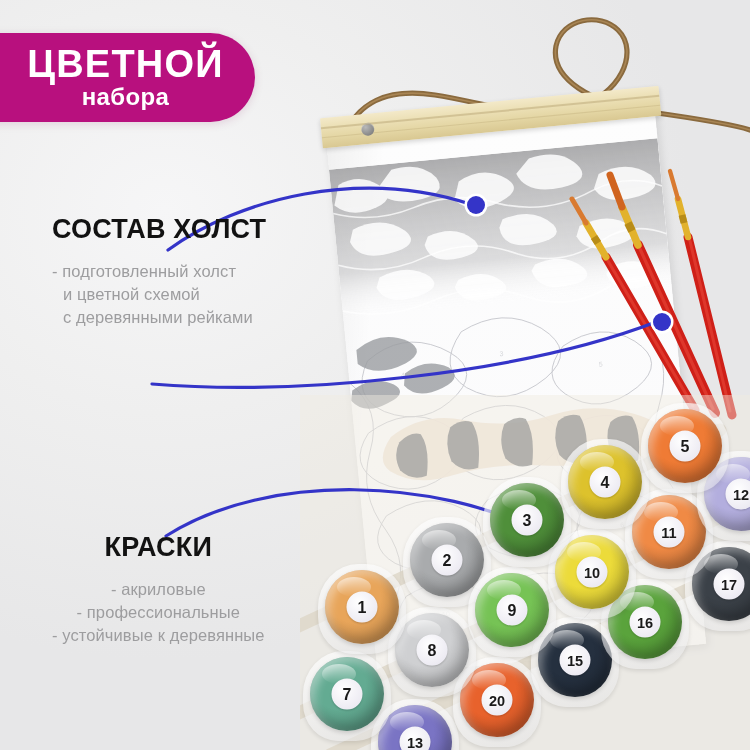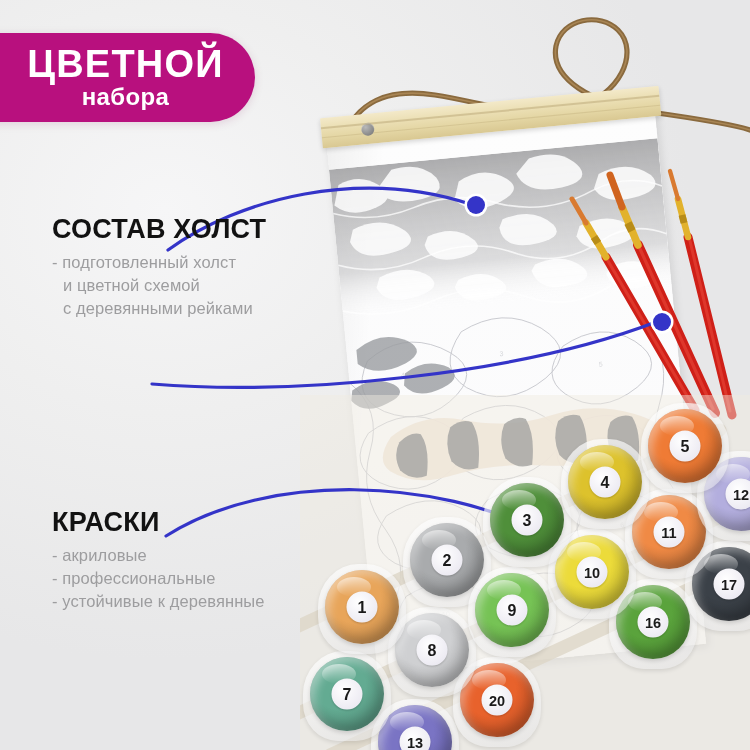--- a/index.html
+++ b/index.html
@@ -31,29 +31,29 @@
     letter-spacing:.4px; white-space:nowrap; margin-top:1px;
   }
 
   
   .block{ position:absolute; }
   .block h2{
     font-size:27px; font-weight:bold; color:#121212;
     letter-spacing:.2px; line-height:30px; white-space:nowrap;
     font-family:"Liberation Sans", sans-serif;
   }
-  .block ul{ list-style:none; margin-top:7px; }
+  .block ul{ list-style:none; margin-top:16px; }
   .block li{
     font-size:16.5px; color:#9d9d9f; line-height:23px;
     white-space:nowrap; letter-spacing:.1px;
   }
   .block li.indent{ padding-left:11px; }
   #blk-canvas{ left:52px; top:214px; }
   #blk-brush { left:52px; top:360px; }
-  #blk-paint { left:52px; top:507px; }
+  #blk-paint { left:52px; top:532px;text-align:center; }
 
   
   #connectors{ position:absolute; left:0; top:0; width:750px; height:750px; pointer-events:none; }
 
   
   #photo{ position:absolute; left:300px; top:0; width:450px; height:750px; overflow:hidden; }
 
   
   .cord{ position:absolute; left:0; top:0; width:450px; height:260px; }
 
@@ -354,21 +354,28 @@
           </div>
           <div class="lbl sm">13</div>
         </div>
         <div class="pot" style="left: 160px; top: 268px; z-index: 4;">
           <div class="blister"></div>
           <div class="body" style="background: radial-gradient(circle at 36% 30%, rgb(232, 98, 44) 0%, rgb(232, 98, 44) 42%, rgba(0, 0, 0, 0.22) 100%), rgb(232, 98, 44);">
             <div class="gloss"></div>
           </div>
           <div class="lbl sm">20</div>
         </div>
-        <div class="pot" style="left: 316px; top: 190px; z-index: 5;">
+        <div class="pot" style="left: 238px; top: 228px; z-index: 5;">
+          <div class="blister"></div>
+          <div class="body" style="background: radial-gradient(circle at 36% 30%, rgb(37, 48, 63) 0%, rgb(37, 48, 63) 42%, rgba(0, 0, 0, 0.22) 100%), rgb(37, 48, 63);">
+            <div class="gloss"></div>
+          </div>
+          <div class="lbl sm">15</div>
+        </div>
+        <div class="pot" style="left: 308px; top: 190px; z-index: 5;">
           <div class="blister"></div>
           <div class="body" style="background: radial-gradient(circle at 36% 30%, rgb(90, 163, 60) 0%, rgb(90, 163, 60) 42%, rgba(0, 0, 0, 0.22) 100%), rgb(90, 163, 60);">
             <div class="gloss"></div>
           </div>
           <div class="lbl sm">16</div>
         </div>
         <div class="pot" style="left: 392px; top: 152px; z-index: 5;">
           <div class="blister"></div>
           <div class="body" style="background: radial-gradient(circle at 36% 30%, rgb(59, 65, 72) 0%, rgb(59, 65, 72) 42%, rgba(0, 0, 0, 0.22) 100%), rgb(59, 65, 72);">
             <div class="gloss"></div>

